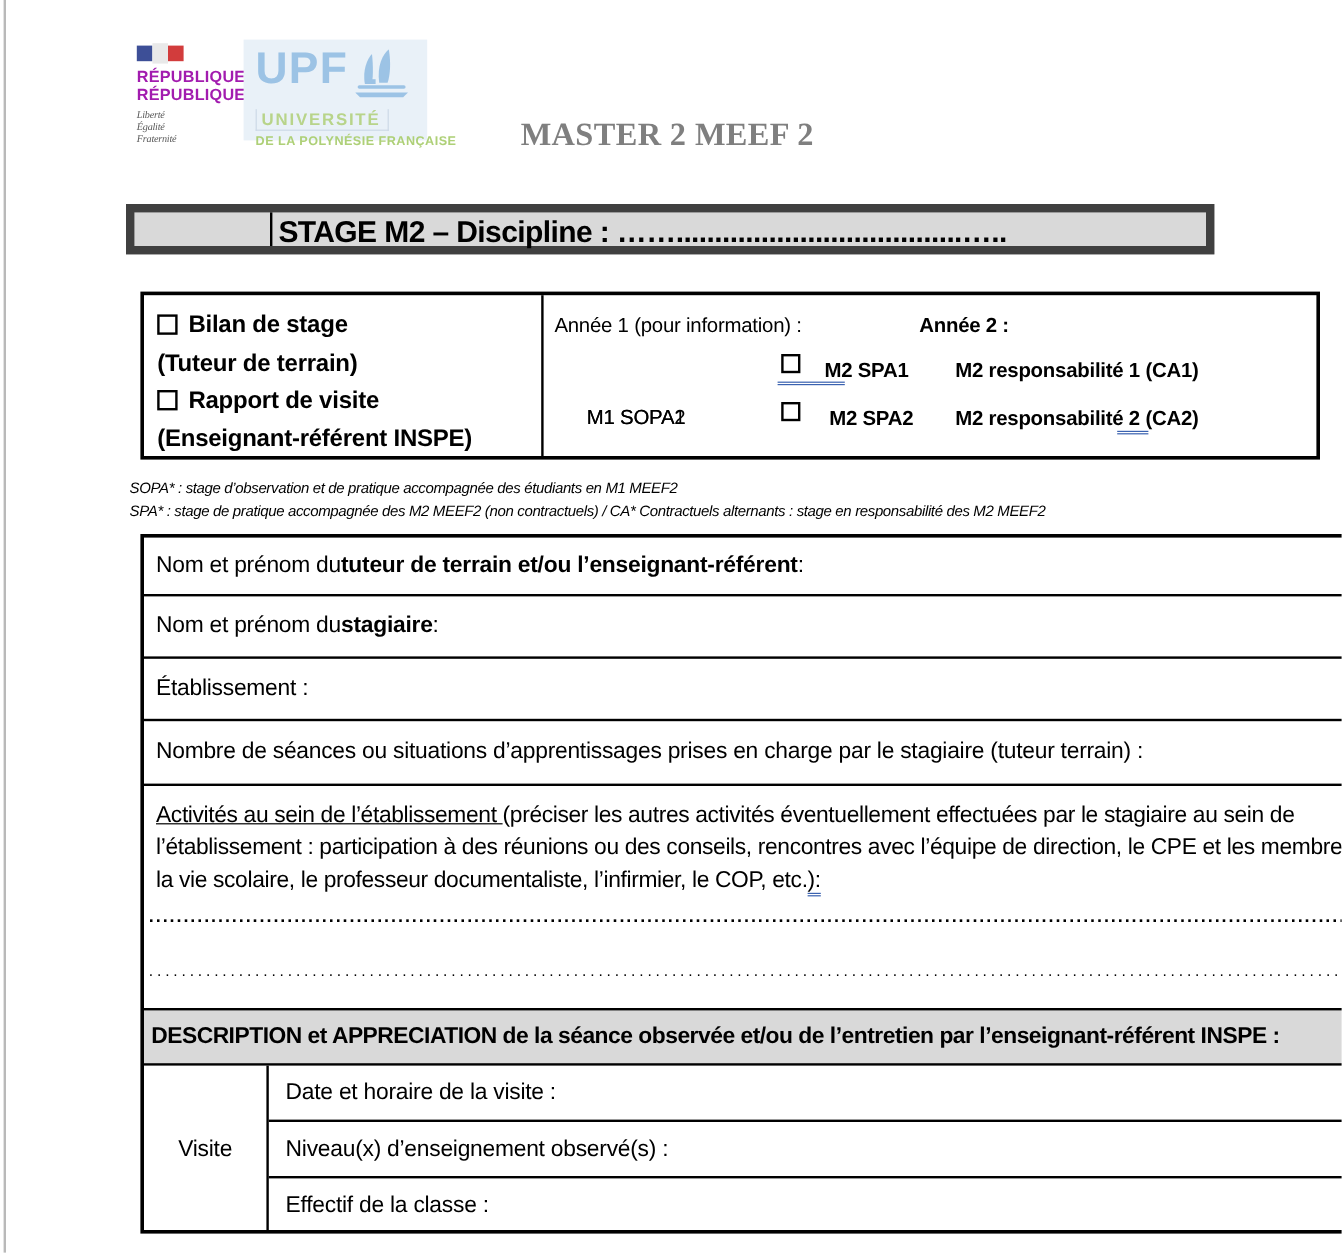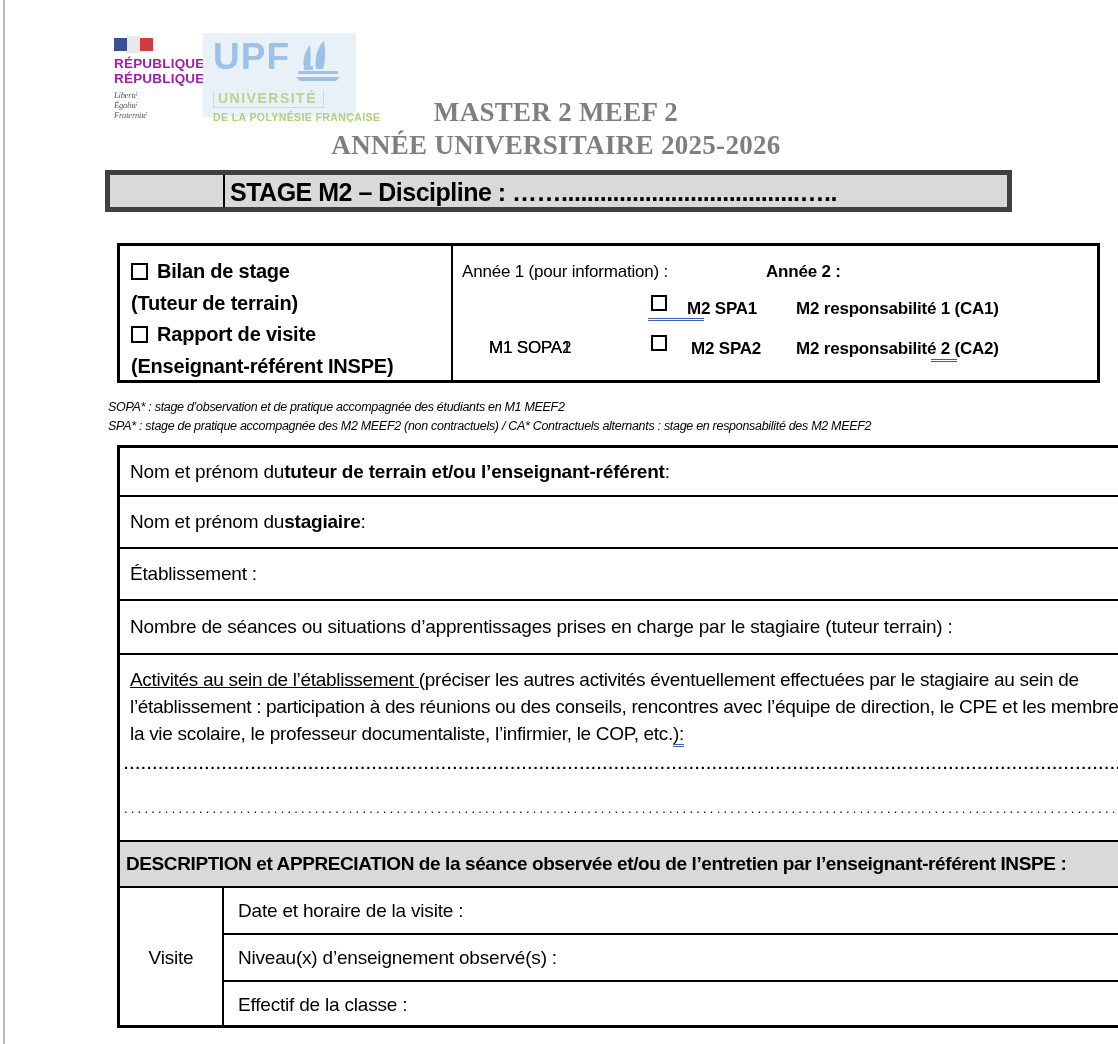--- a/index.html
+++ b/index.html
@@ -23,21 +23,21 @@
   .upf-top { display:flex; align-items:flex-start; }
   .upf-acronym { font-size:37px; font-weight:bold; color:#9cc3e5; line-height:36px; letter-spacing:1px; }
   .upf-boat { margin-left:6px; margin-top:2px; }
   .upf-univ { display:inline-block; margin-top:1px; padding:0 6px 1px 4px; border:1px solid #ccd9e6; border-top:none; font-size:14px; font-weight:bold; color:#b8d48a; letter-spacing:1.5px; }
   .upf-sub { margin-top:3px; font-size:10.5px; font-weight:bold; color:#aed077; letter-spacing:0.4px; white-space:nowrap; }
 
   .doc-title { position:absolute; left:200px; top:96px; width:712px; text-align:center;
     font-family:"Liberation Serif", serif; font-weight:bold; color:#7f7f7f; font-size:27px; line-height:33px; letter-spacing:0.3px; }
 
   
-  .banner { position:absolute; left:105px; top:170px; width:907px; height:42px; background:#d9d9d9; border:5px solid #404040;padding-left:41px; }
+  .banner { position:absolute; left:105px; top:170px; width:907px; height:42px; background:#d9d9d9; border:7px solid #404040;padding-left:41px; }
   .banner-divider { position:absolute; left:113px; top:0; width:2px; height:100%; background:#000; }
   .banner-text { position:absolute; left:120px; top:3px; font-size:25px; font-weight:bold; letter-spacing:-0.5px; white-space:nowrap; }
 
   
   .cbtable { position:absolute; left:117px; top:243px; width:983px; height:140px; border:3px solid #000; display:flex; background:#fff; }
   .cb-left { width:333px; border-right:2px solid #000; padding:10px 0 0 11px; font-size:20px; font-weight:bold; line-height:31.5px; white-space:nowrap; }
   .cb-right { position:relative; flex:1; font-size:17px; }
   .chk { display:inline-block; width:17px; height:17px; border:2px solid #000; background:#fff; vertical-align:-2px; margin-right:9px; }
   .chk.small { width:16px; height:16px; margin-right:0; }
   .pos { position:absolute; white-space:nowrap; }
@@ -103,21 +103,20 @@
       </span>
     </div>
     <div>
       <span class="upf-univ">UNIVERSITÉ</span>
     </div>
     <div class="upf-sub">DE LA POLYNÉSIE FRANÇAISE</div>
   </div>
 
   <div class="doc-title">
     <div>MASTER 2 MEEF 2</div>
-    <div>ANNÉE UNIVERSITAIRE 2025-2026</div>
   </div>
 
   <div class="banner">
     <div class="banner-divider"></div>
     <div class="banner-text">STAGE M2 – Discipline  : …….....................................…..</div>
   </div>
 
   <div class="cbtable">
     <div class="cb-left">
       <div>

